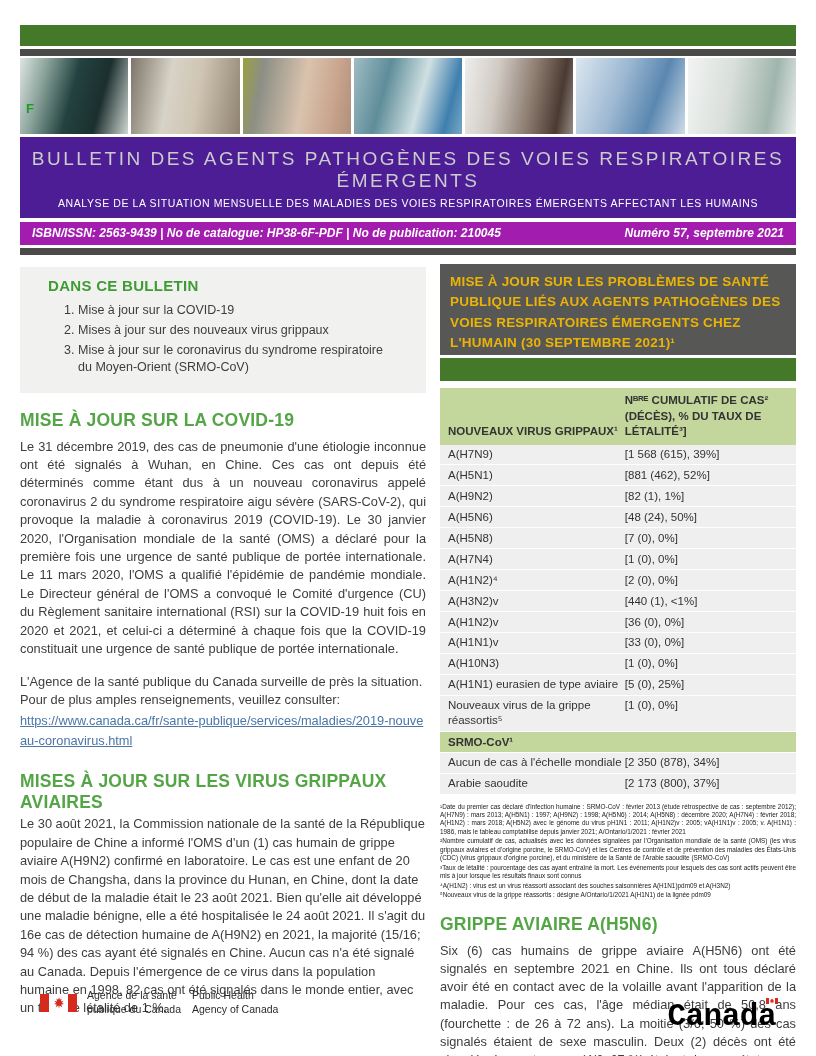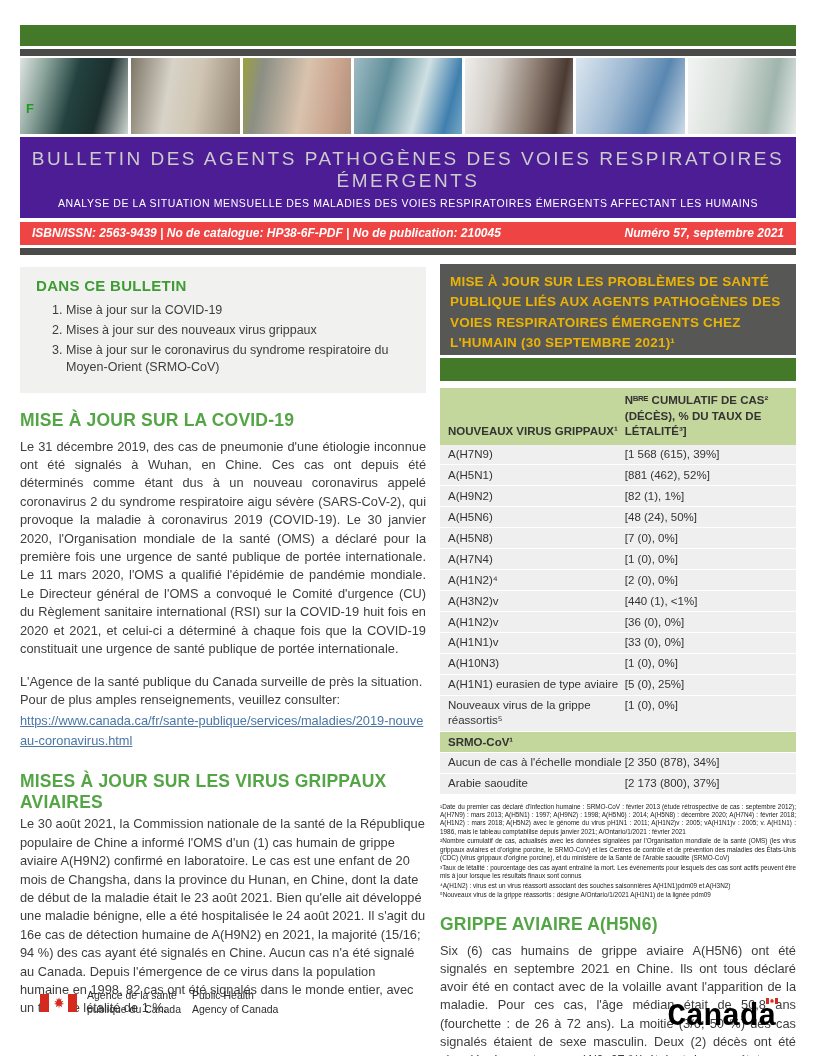--- a/index.html
+++ b/index.html
@@ -15,28 +15,28 @@
   .p1{background:linear-gradient(105deg,#dfe5e2 0%,#8aa39b 22%,#23423f 48%,#1b2f2e 72%,#cfd6d1 100%);}
   .p2{background:linear-gradient(100deg,#7d7668 0%,#d8d3c8 35%,#cfc5b2 60%,#8f8270 100%);}
   .p3{background:linear-gradient(100deg,#9ba03f 0%,#8c8f85 18%,#d9c3ae 55%,#caa58f 80%,#b08f78 100%);}
   .p4{background:linear-gradient(105deg,#9fbcc4 0%,#5e8d99 30%,#cfe0e2 60%,#3f7fae 85%,#77a8c6 100%);}
   .p5{background:linear-gradient(100deg,#efeeec 0%,#cfc9c2 30%,#8d7d71 60%,#4a3a32 85%,#958b83 100%);}
   .p6{background:linear-gradient(110deg,#dce7f0 0%,#9db8d2 40%,#5a87b0 70%,#cfdce8 100%);}
   .p7{background:linear-gradient(100deg,#f2f4f3 0%,#d8ded9 40%,#9fb5ad 75%,#e8ecea 100%);}
   .title-band{margin-top:3px;background:#4c1d95;text-align:center;padding:11px 8px 9px;}
   .title-band .main{color:#cbcbcb;font-size:19px;letter-spacing:2.5px;font-weight:400;}
   .title-band .sub{color:#ffffff;font-size:10.5px;letter-spacing:0.6px;margin-top:5px;}
-  .isbn-bar{margin-top:4px;background:#ef4444;color:#fff;font-style:italic;font-weight:bold;
+  .isbn-bar{margin-top:4px;background:#a21caf;color:#fff;font-style:italic;font-weight:bold;
             font-size:12px;display:flex;justify-content:space-between;padding:4px 12px 5px;}
   
   .content{display:flex;gap:14px;margin:9px 20px 0;align-items:flex-start;}
   .col-left{width:406px;flex:none;}
   .col-right{width:356px;flex:none;}
   
-  .toc-box{background:#f1f1f0;padding:10px 16px 14px;margin-top:3px;}
+  .toc-box{background:#f1f1f0;padding:10px 28px 14px;margin-top:3px;}
   .toc-title{color:#3f9c35;font-size:15px;font-weight:bold;letter-spacing:0.3px;}
   .toc-box ol{margin:8px 0 0;padding-left:30px;font-size:12.5px;color:#3d3d3d;}
   .toc-box li{margin-bottom:3px;line-height:1.35;}
   h2.green{color:#54a546;font-size:17.5px;font-weight:bold;margin:17px 0 7px;letter-spacing:0.2px;}
   h3.green-sub{color:#54a546;font-size:15px;font-weight:400;margin:2px 0 6px;letter-spacing:0.2px;}
   .col-left p{font-size:12.8px;line-height:1.44;margin:0 0 14px;color:#3d3d3d;}
   .justify{text-align:justify;}
   a.doc-link{color:#4a76a8;text-decoration:underline;word-break:break-all;font-size:12.8px;line-height:1.44;}
   
   .sidebar-head{background:#575756;color:#eab308;font-weight:bold;font-size:13.5px;

